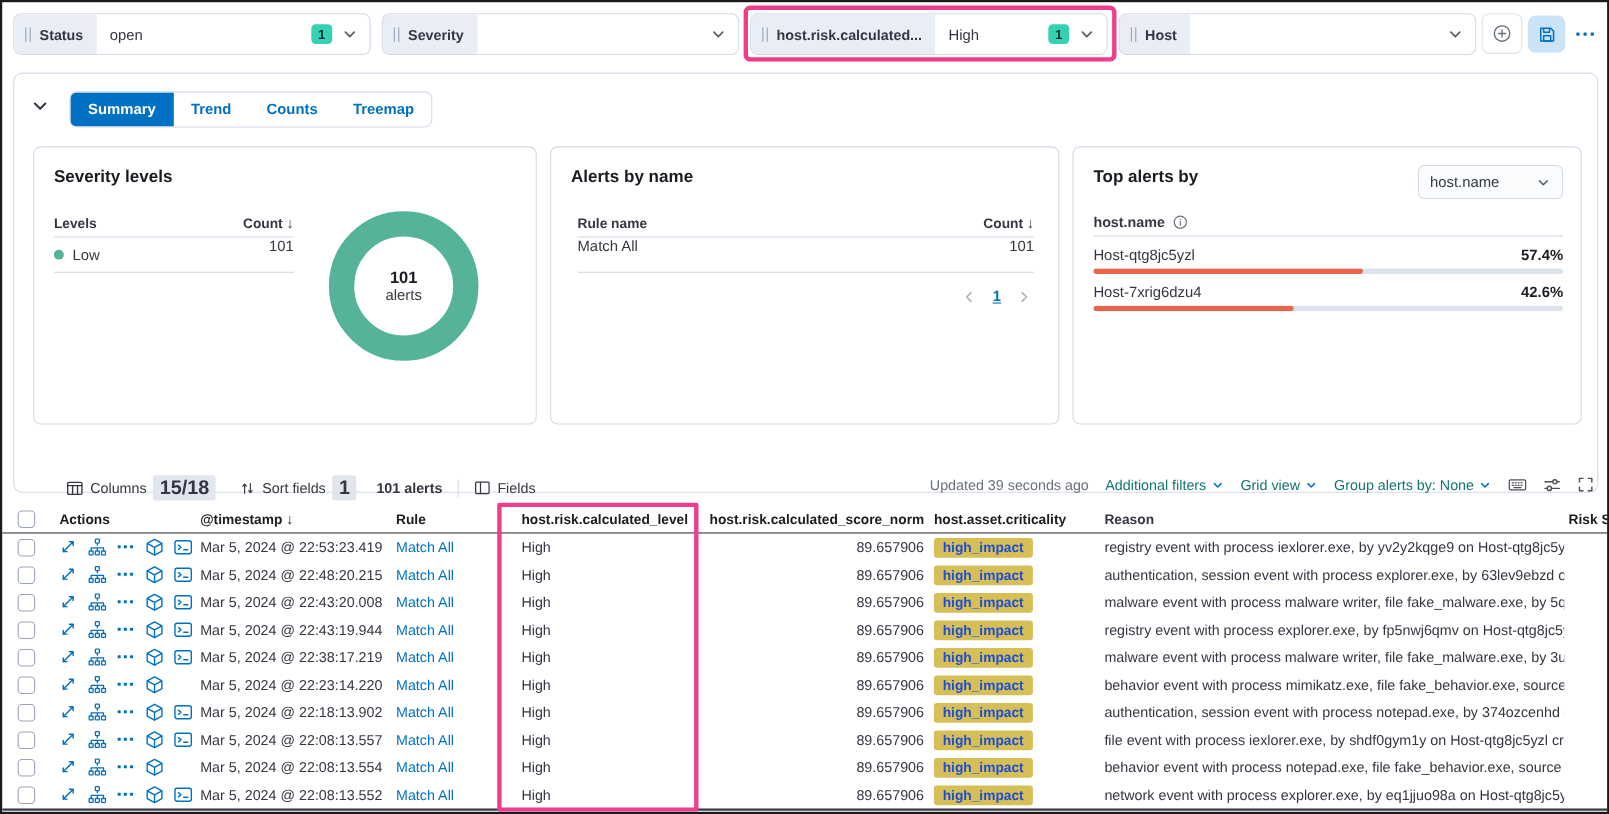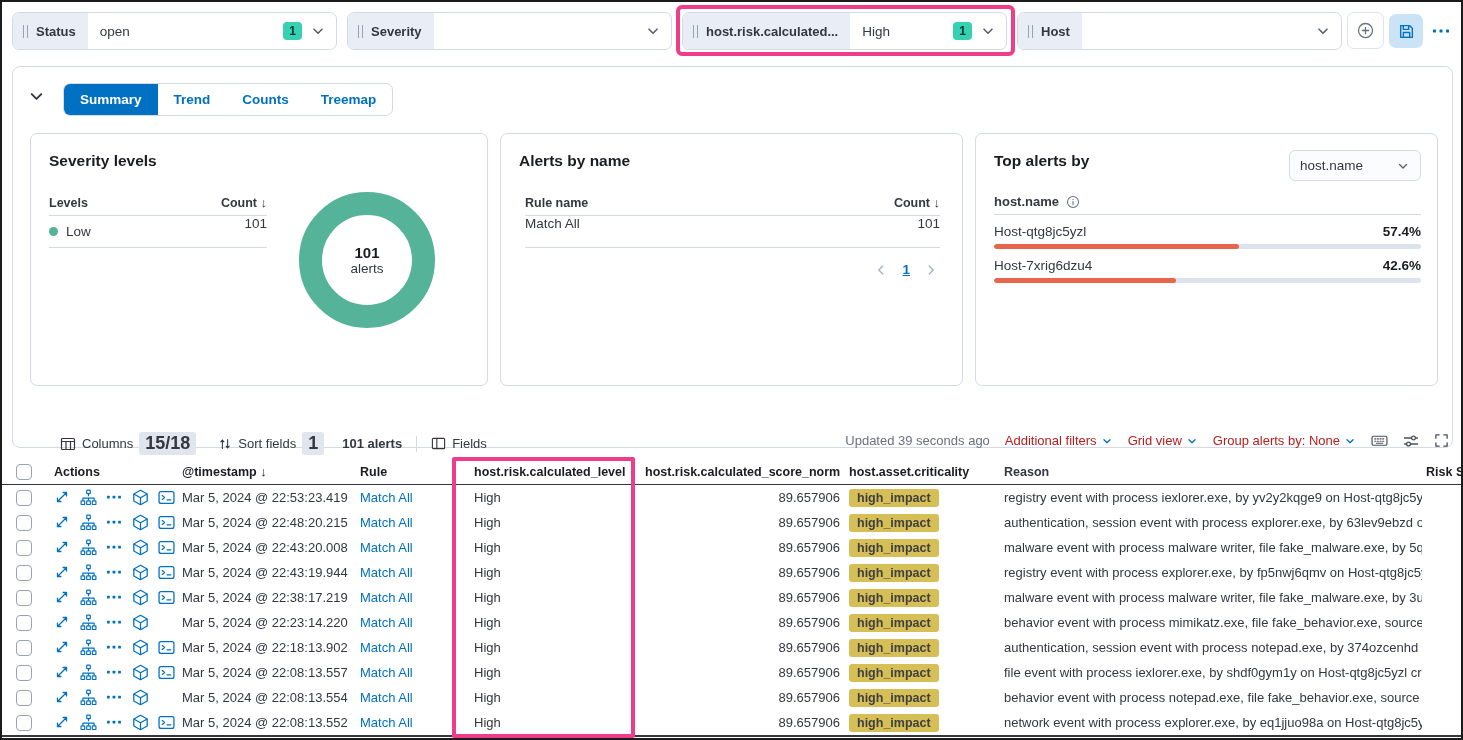--- a/index.html
+++ b/index.html
@@ -59,39 +59,39 @@
   .bar-fill { height:100%; background:#e7664c; border-radius:3px; }
 
   
   .tb-left { position:absolute; left:14px; top:430px; display:flex; align-items:center; gap:8px;padding-left:44px; }
   .tb-right { position:absolute; right:12px; top:430px; display:flex; align-items:center; gap:15px; }
   .tb-item { display:flex; align-items:center; gap:6px; color:#343741; font-size:13px; }
   .tb-badge { background:#e0e5ee; border-radius:3px; padding:1px 6px; font-size:18px; font-weight:700; color:#343741; }
   .vdiv { width:1px; height:16px; background:#d3dae6; margin:0 6px; }
   .bold { font-weight:700; }
   .subdued { color:#69707d; }
-  .bluelink { color:#b91c1c; display:flex; align-items:center; gap:4px; font-size:13px; }
+  .bluelink { color:#0f766e; display:flex; align-items:center; gap:4px; font-size:13px; }
 
   
   .atable { position:absolute; left:0; top:457px; width:1485px; }
   .thead { display:flex; align-items:center; height:26px; font-size:12.5px; font-weight:700; color:#1a1c21; border-bottom:1.5px solid #343741; }
   .trow { display:flex; align-items:center; height:25px; font-size:13px; }
   .c-check { width:40px; padding-left:14px; display:flex; align-items:center; }
   .c-actions { width:140px; padding-left:12px; display:flex; align-items:center; gap:9px; }
   .c-ts { width:178px; white-space:nowrap; }
   .c-rule { width:105px; }
   .c-level { width:180px; padding-left:9px; }
   .c-score { width:195px; text-align:right; }
   .c-crit { width:158px; padding-left:9px; }
   .c-reason { width:424px; padding-left:6px; white-space:nowrap; overflow:hidden; color:#343741; }
   .c-risk { width:65px; padding-left:4px; white-space:nowrap; overflow:hidden; }
   .checkbox { width:16px; height:16px; border:1px solid #99a3b5; border-radius:4px; background:#fff; display:inline-block; }
   .abtn { display:flex; width:17px; height:17px; }
   .rule-link { color:#0071c2; }
-  .crit-badge { background:#d6bf57; color:#404040; border-radius:3px; padding:2px 8px; font-size:12.5px; font-weight:700; }
+  .crit-badge { background:#d6bf57; color:#1d4ed8; border-radius:3px; padding:2px 8px; font-size:12.5px; font-weight:700; }
   .tbody { border-bottom:2px solid #343741; }
 
   
   .hl { position:absolute; border:4px solid #ee3d8b; pointer-events:none; z-index:20; }
   .hl-filter { left:674px; top:3px; width:339px; height:51px; border-radius:6px; }
   .hl-column { left:450px; top:455px; width:183px; height:281px; border-radius:2px; }
 
   svg { display:block; }
 </style>
 </head>

